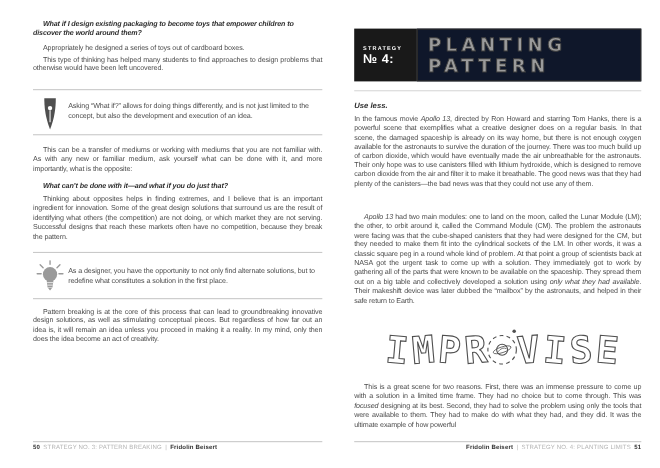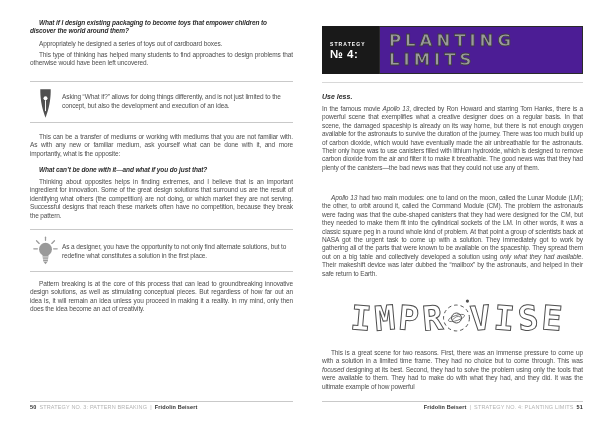--- a/index.html
+++ b/index.html
@@ -35,21 +35,21 @@
   .strategy-header{position:absolute;top:26px;left:0;width:100%;height:48px;display:flex;}
   .strategy-box{
     width:57px;height:48px;background:#191919;color:#fff;
     display:flex;flex-direction:column;justify-content:center;
     padding-left:8px;box-sizing:border-box;flex:none;
   }
   .strategy-label{font-size:5px;letter-spacing:1.1px;font-weight:600;}
   .strategy-number{font-size:11.5px;font-weight:bold;letter-spacing:0.5px;margin-top:1px;}
   .title-box{
     flex:1;height:48px;box-sizing:border-box;border:1.5px solid #2a2a2a;
-    display:flex;flex-direction:column;justify-content:center;padding-left:9px;background:#4c1d95;
+    display:flex;flex-direction:column;justify-content:center;padding-left:9px;background:#0f172a;
   }
   .title-line{
     font-size:16.5px;line-height:19px;font-weight:800;letter-spacing:4px;
     color:#9b9b9b;-webkit-text-stroke:0.8px #3d3d3d;
     font-family:"DejaVu Sans","Liberation Sans",sans-serif;
   }
 
   .section-heading{
     position:absolute;left:0;margin:0;font-size:7px;
     font-weight:bold;font-style:italic;color:#2e2e2e;
@@ -137,21 +137,21 @@
 
   <div class="page right">
 
     <div class="strategy-header">
       <div class="strategy-box">
         <span class="strategy-label">STRATEGY</span>
         <span class="strategy-number">№ 4:</span>
       </div>
       <div class="title-box">
         <span class="title-line">PLANTING</span>
-        <span class="title-line">LIMITS</span>
+        <span class="title-line">PATTERN</span>
       </div>
     </div>
 
     <div class="rule light" style="top:82px;"></div>
 
     <p class="section-heading" style="top:93px;">Use less.</p>
 
     <p class="para" style="top:105px;"><span>In the famous movie </span><span class="it">Apollo 13</span><span>, directed by Ron Howard and starring Tom Hanks, there is a powerful scene that exemplifies what a creative designer does on a regular basis. In that scene, the damaged spaceship is already on its way home, but there is not enough oxygen available for the astronauts to survive the duration of the journey. There was too much build up of carbon dioxide, which would have eventually made the air unbreathable for the astronauts. Their only hope was to use canisters filled with lithium hydroxide, which is designed to remove carbon dioxide from the air and filter it to make it breathable. The good news was that they had plenty of the canisters—the bad news was that they could not use any of them.</span></p>
 
     <p class="para indent" style="top:194px;"><span class="it">Apollo 13</span><span> had two main modules: one to land on the moon, called the Lunar Module (LM); the other, to orbit around it, called the Command Module (CM). The problem the astronauts were facing was that the cube-shaped canisters that they had were designed for the CM, but they needed to make them fit into the cylindrical sockets of the LM. In other words, it was a classic square peg in a round whole kind of problem. At that point a group of scientists back at NASA got the urgent task to come up with a solution. They immediately got to work by gathering all of the parts that were known to be available on the spaceship. They spread them out on a big table and collectively developed a solution using </span><span class="it">only what they had available</span><span>. Their makeshift device was later dubbed the “mailbox” by the astronauts, and helped in their safe return to Earth.</span></p>

